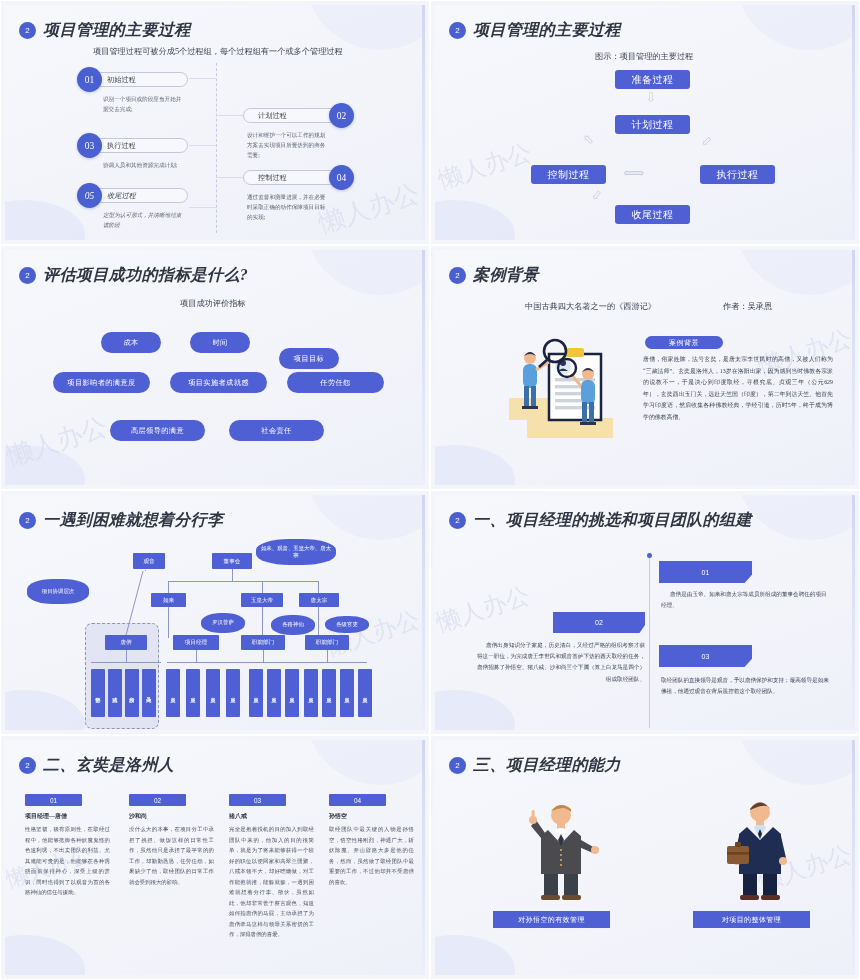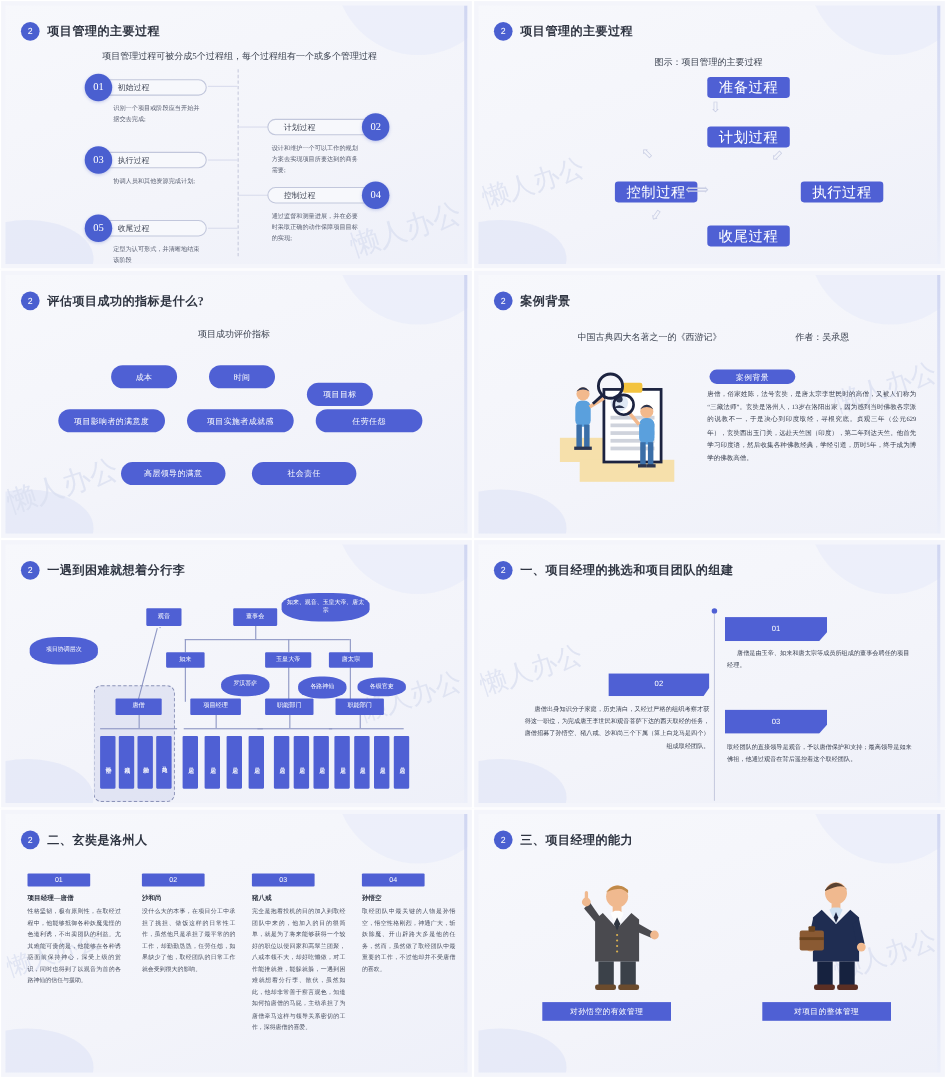--- a/index.html
+++ b/index.html
@@ -10,31 +10,31 @@
   .slide-inner{position:absolute;inset:4px 4px 4px 4px;background:linear-gradient(160deg,#f7f8fc 0%,#f3f4fa 60%,#eef0f9 100%);overflow:hidden;}
   
   .blob{position:absolute;background:#dfe3f7;border-radius:50%;opacity:.55;pointer-events:none;}
   .blob.tr{width:150px;height:90px;right:-30px;top:-45px;border-radius:0 0 60% 60%/0 0 100% 100%;background:#e6eaf9;}
   .blob.bl{width:120px;height:70px;left:-40px;bottom:-30px;background:#dde2f6;border-radius:50%;}
   .edge{position:absolute;right:0;top:0;bottom:0;width:3px;background:linear-gradient(180deg,#c9d0ef,#eceffa);opacity:.8;}
   .watermark{position:absolute;color:#dadff0;font-size:34px;opacity:.75;font-family:"Liberation Serif",serif;pointer-events:none;user-select:none;}
 
   .hdr{position:absolute;left:14px;top:15px;display:flex;align-items:center;gap:7px;}
   .hdr .badge{width:17px;height:17px;border-radius:50%;background:#4a5fd0;color:#fff;font-size:8px;display:flex;align-items:center;justify-content:center;font-family:"Liberation Sans",sans-serif;}
-  .hdr .title{font-size:11px;color:#2f3542;font-weight:bold;letter-spacing:.4px;}
+  .hdr .title{font-size:16px;color:#2f3542;font-weight:bold;letter-spacing:.4px;font-style:italic;}
 
   .subtitle{position:absolute;font-size:8.2px;color:#3b4250;}
   .num-circle{width:25px;height:25px;border-radius:50%;background:#4a5fd0;color:#fff;display:flex;align-items:center;justify-content:center;font-size:9.5px;font-family:"Liberation Serif",serif;z-index:3;box-shadow:0 1px 3px rgba(70,90,200,.3);}
   .pill{height:15px;border:1px solid #c2c7dc;border-radius:9px;background:#f7f8fc;display:flex;align-items:center;padding-left:14px;font-size:7.2px;color:#3c4252;box-sizing:border-box;}
   .desc{font-size:5.6px;color:#5a6072;line-height:1.75;}
   .vline{position:absolute;border-left:1px dashed #c7cbdd;}
   .hline{position:absolute;border-top:1px solid #d9dced;}
 
   
-  .pbox{position:absolute;background:#4f60d4;color:#fff;border-radius:3px;display:flex;align-items:center;justify-content:center;font-size:13px;letter-spacing:.5px;margin-left:28px;}
+  .pbox{position:absolute;background:#4f60d4;color:#fff;border-radius:3px;display:flex;align-items:center;justify-content:center;font-size:10px;letter-spacing:.5px;}
   .arrowg{position:absolute;color:#c9cee4;font-size:13px;line-height:1;}
 
   
   .cap{position:absolute;background:#4f60d4;color:#fff;border-radius:14px;display:flex;align-items:center;justify-content:center;font-size:7.2px;height:21px;letter-spacing:.4px;}
 
   
   .tagpill{position:absolute;background:#4f60d4;color:#fff;border-radius:11px;font-size:7px;display:flex;align-items:center;justify-content:center;letter-spacing:.5px;}
   .bodytext{position:absolute;font-size:5.9px;line-height:1.95;color:#3a4050;text-align:justify;}
 
   
@@ -94,21 +94,21 @@
       </div>
 
       <div style="position:absolute;left:72px;top:128px;">
         <div style="display:flex;align-items:center;">
           <div class="num-circle">03</div>
           <div class="pill" style="width:96px;margin-left:-10px;">执行过程</div>
         </div>
         <div class="desc" style="width:80px;margin-left:26px;margin-top:3px;">协调人员和其他资源完成计划;</div>
       </div>
 
-      <div style="position:absolute;left:72px;top:190px;">
+      <div style="position:absolute;left:72px;top:178px;font-style:italic;">
         <div style="display:flex;align-items:center;">
           <div class="num-circle">05</div>
           <div class="pill" style="width:96px;margin-left:-10px;">收尾过程</div>
         </div>
         <div class="desc" style="width:80px;margin-left:26px;margin-top:3px;">定型为认可形式，并清晰地结束该阶段</div>
       </div>
 
       <div style="position:absolute;left:238px;top:98px;">
         <div style="display:flex;align-items:center;">
           <div class="pill" style="width:96px;">计划过程</div>

